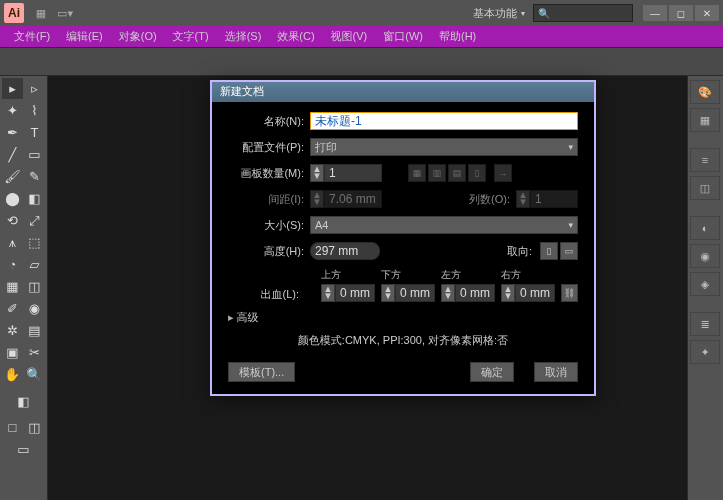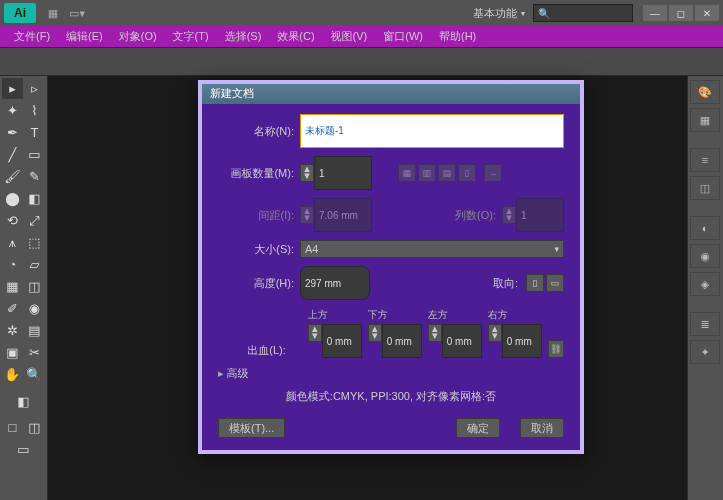--- a/index.html
+++ b/index.html
@@ -1,42 +1,42 @@
 <!DOCTYPE html>
 <html><head>
 <meta charset="utf-8">
 <style>
 *{box-sizing:border-box;margin:0;padding:0;font-family:"Microsoft YaHei",Arial,sans-serif;font-size:11px;color:#ccc}
 body{background:#333;width:723px;height:500px;overflow:hidden;position:relative}
 .titlebar{height:26px;background:#535353;display:flex;align-items:center;padding:0 4px}
-.logo{width:32px;height:20px;background:#14b8a6;color:#3b1f00;font-weight:bold;display:flex;align-items:center;justify-content:center;border-radius:2px;margin-right:8px;font-size:12px}
+.logo{width:20px;height:20px;background:#fca5a5;color:#3b1f00;font-weight:bold;display:flex;align-items:center;justify-content:center;border-radius:2px;margin-right:8px;font-size:12px}
 .tb-icon{width:18px;height:18px;margin-right:6px;display:flex;align-items:center;justify-content:center;color:#aaa}
 .tb-spacer{flex:1}
 .workspace{display:flex;align-items:center;margin-right:8px;font-size:11px}
 .search{width:100px;height:18px;background:#3a3a3a;border:1px solid #222;margin-right:10px;display:flex;align-items:center;padding:0 4px}
 .winbtns{display:flex;gap:2px}
 .winbtn{width:24px;height:16px;background:#6a6a6a;display:flex;align-items:center;justify-content:center;color:#ddd;font-size:10px}
 .menubar{height:22px;background:#a21caf;display:flex;align-items:center;padding:0 6px;border-bottom:1px solid #2a2a2a}
 .menu-item{padding:2px 8px;font-size:11px}
 .control-strip{height:28px;background:#4a4a4a;border-bottom:1px solid #2a2a2a}
 .workarea{position:absolute;top:76px;bottom:0;left:0;right:0;background:#333;display:flex}
 .toolbar-l{width:48px;background:#535353;display:flex;flex-wrap:wrap;padding:2px;gap:1px;align-content:flex-start;border-right:1px solid #2a2a2a}
 .tool{width:21px;height:21px;display:flex;align-items:center;justify-content:center;color:#ddd;font-size:13px}
 .tool.sel{background:#3a3a3a}
 .canvas{flex:1;background:#1a1a1a;position:relative}
 .panel-r{width:36px;background:#535353;display:flex;flex-direction:column;gap:4px;padding:4px 2px;border-left:1px solid #2a2a2a}
 .pbtn{width:30px;height:24px;background:#535353;display:flex;align-items:center;justify-content:center;color:#bbb;border:1px solid #444}
 .pgap{height:8px}
-.dialog{position:absolute;left:198px;top:80px;width:386px;background:#4c1d95;border:4px solid #c4b5fd;box-shadow:0 4px 20px rgba(0,0,0,.5)}
+.dialog{position:absolute;left:210px;top:80px;width:386px;background:#000000;border:2px solid #c4b5fd;box-shadow:0 4px 20px rgba(0,0,0,.5)}
 .dlg-title{height:20px;background:linear-gradient(#5b7e96,#4a6a80);padding:2px 8px;color:#fff;font-size:11px}
 .dlg-body{padding:10px 16px 12px}
 .row{display:flex;align-items:center;margin-bottom:8px}
 .lbl{width:82px;text-align:right;padding-right:6px;font-size:11px;color:#ccc}
 .lbl.dim{color:#888}
-.inp{height:34px;background:#3a3a3a;border:1px solid #2a2a2a;padding:0 4px;color:#ddd;font-size:10px}
+.inp{height:18px;background:#3a3a3a;border:1px solid #2a2a2a;padding:0 4px;color:#ddd;font-size:12px}
 .inp.sel{background:#fff;color:#1a5fb4;border:1px solid #e69500}
 .inp.sel::selection{background:#1a5fb4;color:#fff}
 .dd{height:18px;background:#5a5a5a;border:1px solid #3a3a3a;padding:0 4px;display:flex;align-items:center;position:relative;flex:1}
 .dd::after{content:"▾";position:absolute;right:4px;color:#ccc;font-size:9px}
 .stepper{width:14px;height:18px;background:#5a5a5a;border:1px solid #3a3a3a;display:flex;flex-direction:column;font-size:6px;line-height:7px;text-align:center;color:#ccc}
 .iconbtn{width:18px;height:18px;background:#5a5a5a;border:1px solid #3a3a3a;display:inline-flex;align-items:center;justify-content:center;margin-left:2px;font-size:9px}
 .iconbtn.dim{opacity:.5}
 .bleed-group{display:flex;gap:6px;margin-left:16px}
 .bleed-col{display:flex;flex-direction:column;align-items:flex-start}
 .bleed-lbl{font-size:10px;color:#bbb;margin-bottom:2px}
@@ -137,20 +137,26 @@
 </div>
 
 <div class="dialog">
   <div class="dlg-title">新建文档</div>
   <div class="dlg-body">
     <div class="row">
       <div class="lbl">名称(N):</div>
       <input class="inp sel" style="flex: 1 1 0%;" value="未标题-1">
     </div>
     <div class="row">
+      <div class="lbl">配置文件(P):</div>
+      <div class="dd">
+          <span>打印</span>
+        </div>
+    </div>
+    <div class="row">
       <div class="lbl">画板数量(M):</div>
       <div class="stepper">
           <span>▴</span>
           <span>▾</span>
         </div>
       <input class="inp" style="width: 58px;" value="1">
       <div style="width:24px"></div>
       <div class="iconbtn dim">▦</div>
       <div class="iconbtn dim">▥</div>
       <div class="iconbtn dim">▤</div>

